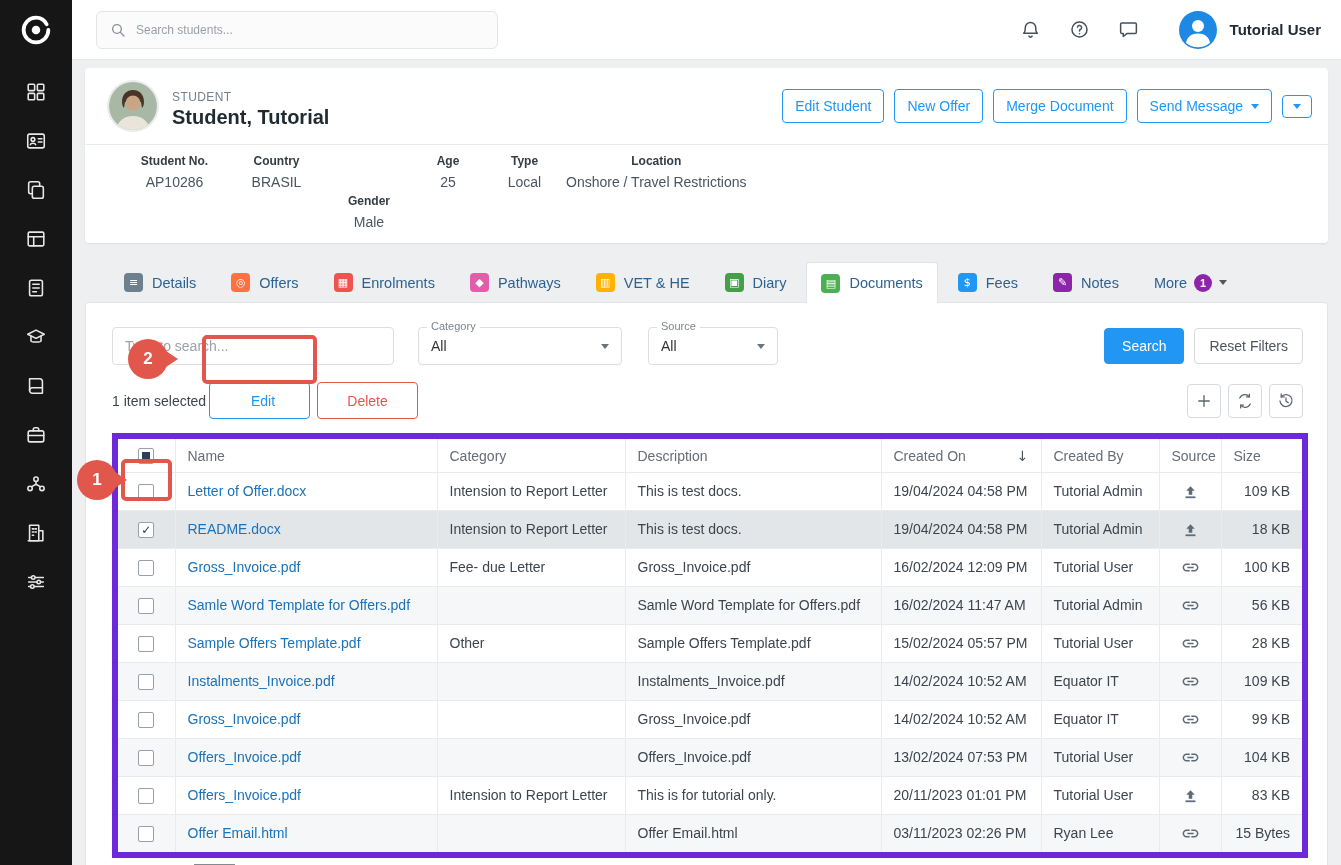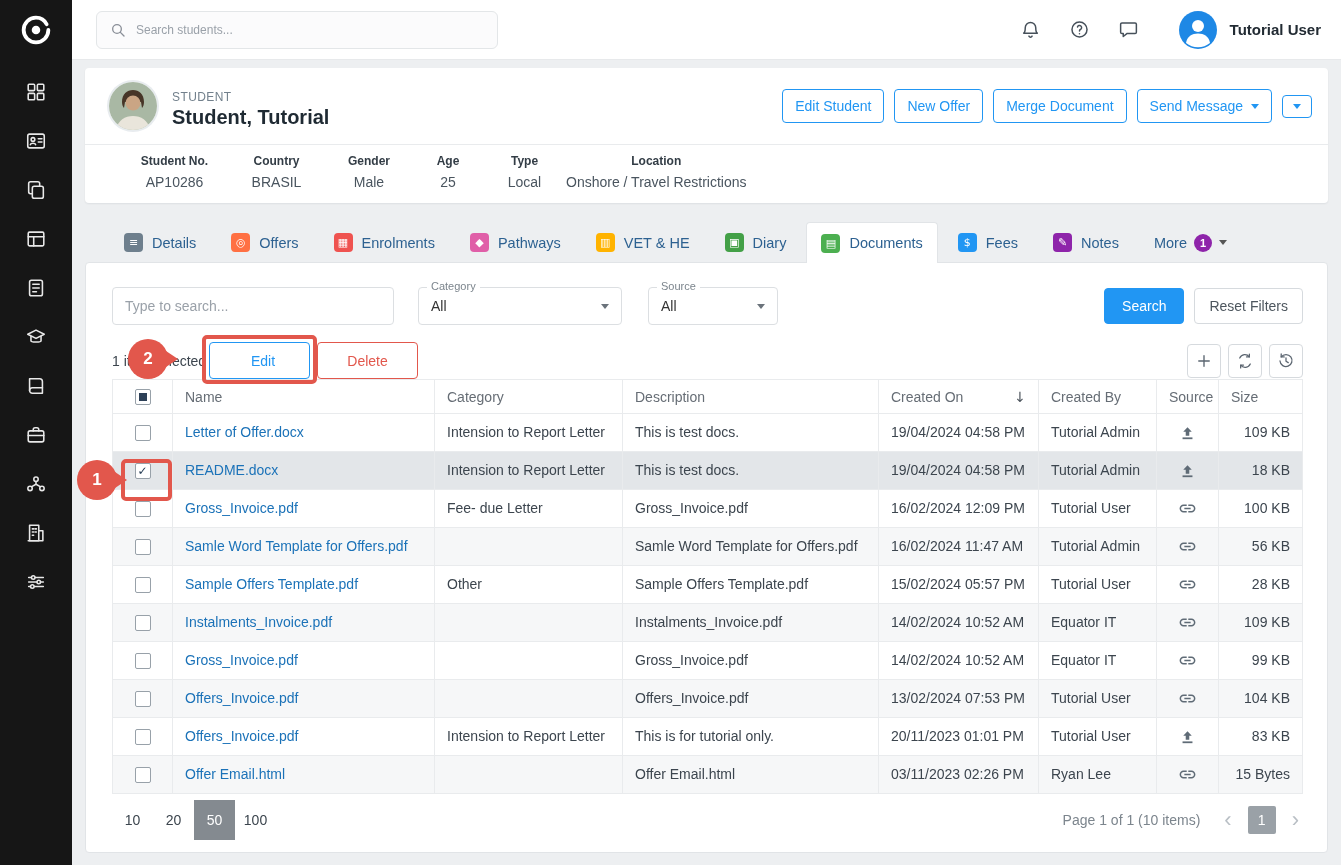--- a/index.html
+++ b/index.html
@@ -30,21 +30,21 @@
   .avatar-photo { width:48px; height:48px; border-radius:50%; overflow:hidden; display:inline-block; flex:none; box-shadow:0 0 0 2px #e8ecef; cursor:pointer; }
   .student-title { margin-left:15px;margin-top:6px; }
   .kind { font-size:12px; color:#72808c; letter-spacing:.4px; margin-bottom:2px; }
   .student-name { font-size:20px; font-weight:bold; color:#1f2a33; }
   .header-actions { margin-left:auto; display:flex; align-items:center; gap:10px; }
   button { font:inherit; cursor:pointer; }
   .btn-outline-blue { display:inline-flex; align-items:center; gap:8px; background:#fff; border:1px solid #2196f3; color:#2196f3; font-size:14px; padding:8px 12px; border-radius:4px; }
   .btn-caret-only { padding:8px 10px; }
   .student-info { border-top:1px solid #e9ebed; display:flex; padding:9px 36px 12px;text-align:center; }
   .info-field:nth-child(1){ width:107px; } .info-field:nth-child(2){ width:97px; }
-  .info-field:nth-child(3){ width:88px; } .info-field:nth-child(4){ width:70px; }
+  .info-field:nth-child(3){ width:88px;margin-top:40px; } .info-field:nth-child(4){ width:70px; }
   .info-field:nth-child(5){ width:83px; }
   .info-label { font-size:12px; font-weight:bold; color:#333d46; line-height:15px; margin-bottom:4px; white-space:nowrap; }
   .info-value { font-size:14px; color:#4a555f; line-height:18px; white-space:nowrap; }
 
   
   .tabs { display:flex; align-items:flex-end; margin:19px 13px 0; padding-left:24px; gap:5px; position:relative; z-index:2; }
   .tab { height:40px; display:flex; align-items:center; gap:9px; padding:0 14px; font-size:14.5px; color:#2d6191; cursor:pointer; border:1px solid transparent; border-bottom:none; border-radius:4px 4px 0 0; white-space:nowrap; }
   .tab.active { background:#fff; border-color:#e1e4e7; height:41px; margin-bottom:-1px; }
   .tab-icon { width:19px; height:19px; border-radius:4px; color:#fff; font-size:11px; line-height:19px; text-align:center; font-family:"DejaVu Sans",sans-serif; flex:none; }
   .more-tab { gap:7px; }
@@ -67,21 +67,21 @@
 
   
   .action-row { display:flex; align-items:center; margin-top:17px; height:37px; }
   .selection-text { width:97px; flex:none; color:#3c454e; overflow:hidden; white-space:nowrap; }
   .btn-edit { width:101px; height:37px; display:inline-flex; align-items:center; justify-content:center; background:#fff; border:1px solid #2196f3; color:#2196f3; font-size:14px; border-radius:4px;padding-left:7px; }
   .btn-delete { width:101px; height:37px; margin-left:7px; display:inline-flex; align-items:center; justify-content:center; background:#fff; border:1px solid #e2574c; color:#e2574c; font-size:14px; border-radius:4px; }
   .right-tools { margin-left:auto; display:flex; gap:7px; }
   .tool-btn { width:34px; height:34px; border:1px solid #d6dade; background:#fff; border-radius:4px; display:inline-flex; align-items:center; justify-content:center; }
 
   
-  table { width:100%; border-collapse:collapse; border:1px solid #6d28d9; table-layout:fixed; }
+  table { width:100%; border-collapse:collapse; margin-top:14px; border:6px solid #6d28d9; table-layout:fixed; }
   th, td { border:1px solid #e9ebed; font-size:14px; text-align:left; overflow:hidden; white-space:nowrap; }
   thead th { padding:8px 12px; color:#666d75; font-weight:normal; cursor:pointer; }
   tbody td { padding:10px 12px; color:#3c454e; line-height:17px; }
   th.col-check, td.col-check { text-align:center; padding:8px 6px; }
   tr.striped td { background:#f6f7f8; }
   tr.selected td { background:#e3e6e9; }
   .checkbox { width:16px; height:16px; border:1px solid #98a1a9; border-radius:2px; background:#fff; display:inline-flex; align-items:center; justify-content:center; vertical-align:middle; cursor:pointer; }
   .checkbox.checked::after { content:"✓"; color:#243b53; font-size:12px; font-weight:bold; line-height:1; font-family:"DejaVu Sans",sans-serif; }
   .checkbox.indeterminate::after { content:""; width:8px; height:8px; background:#2d4057; display:block; }
   .doc-link { color:#1b72b8; text-decoration:none; cursor:pointer; }

